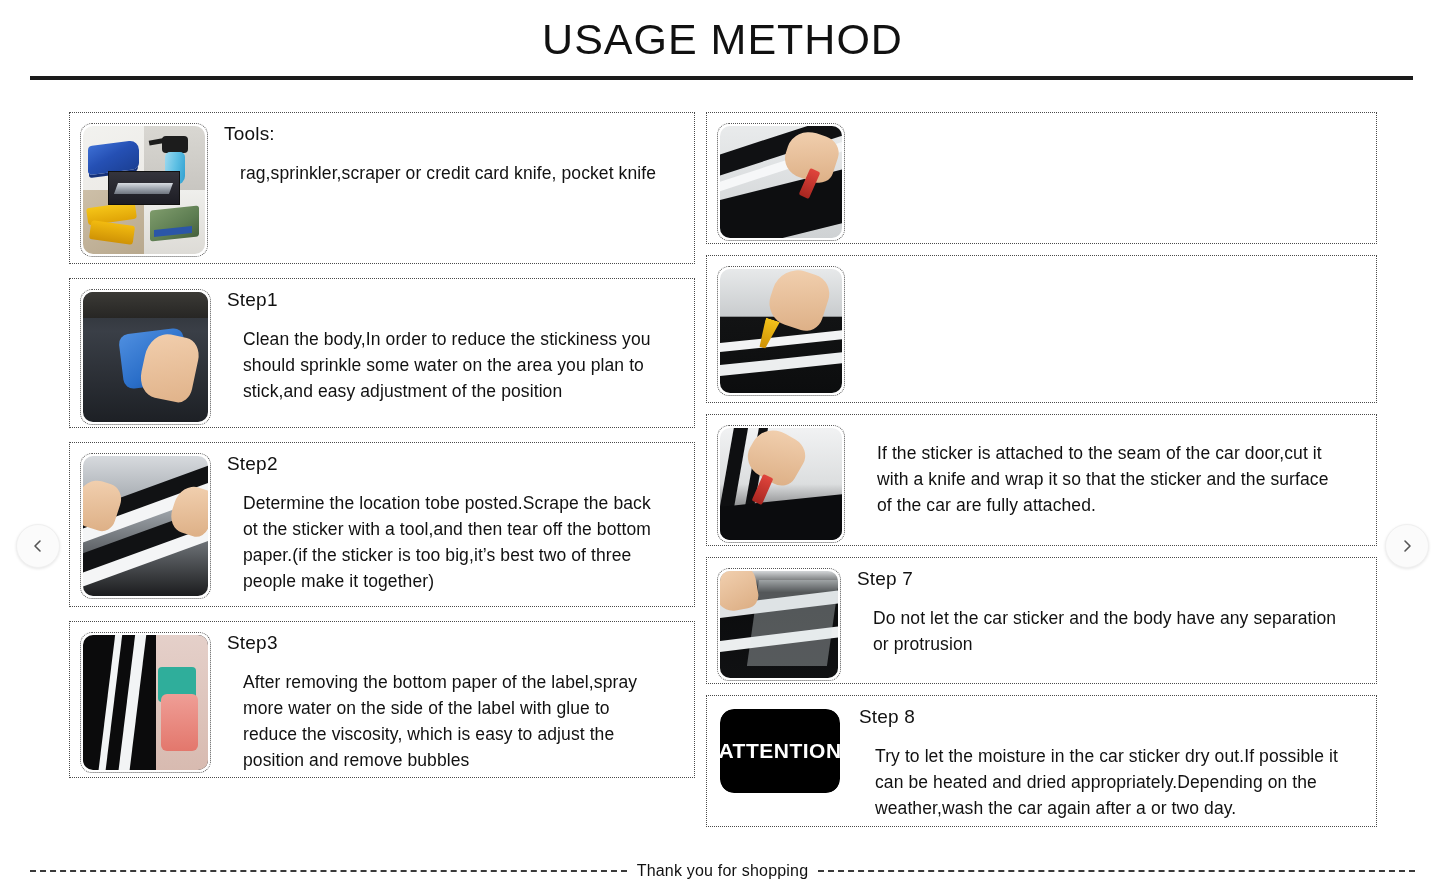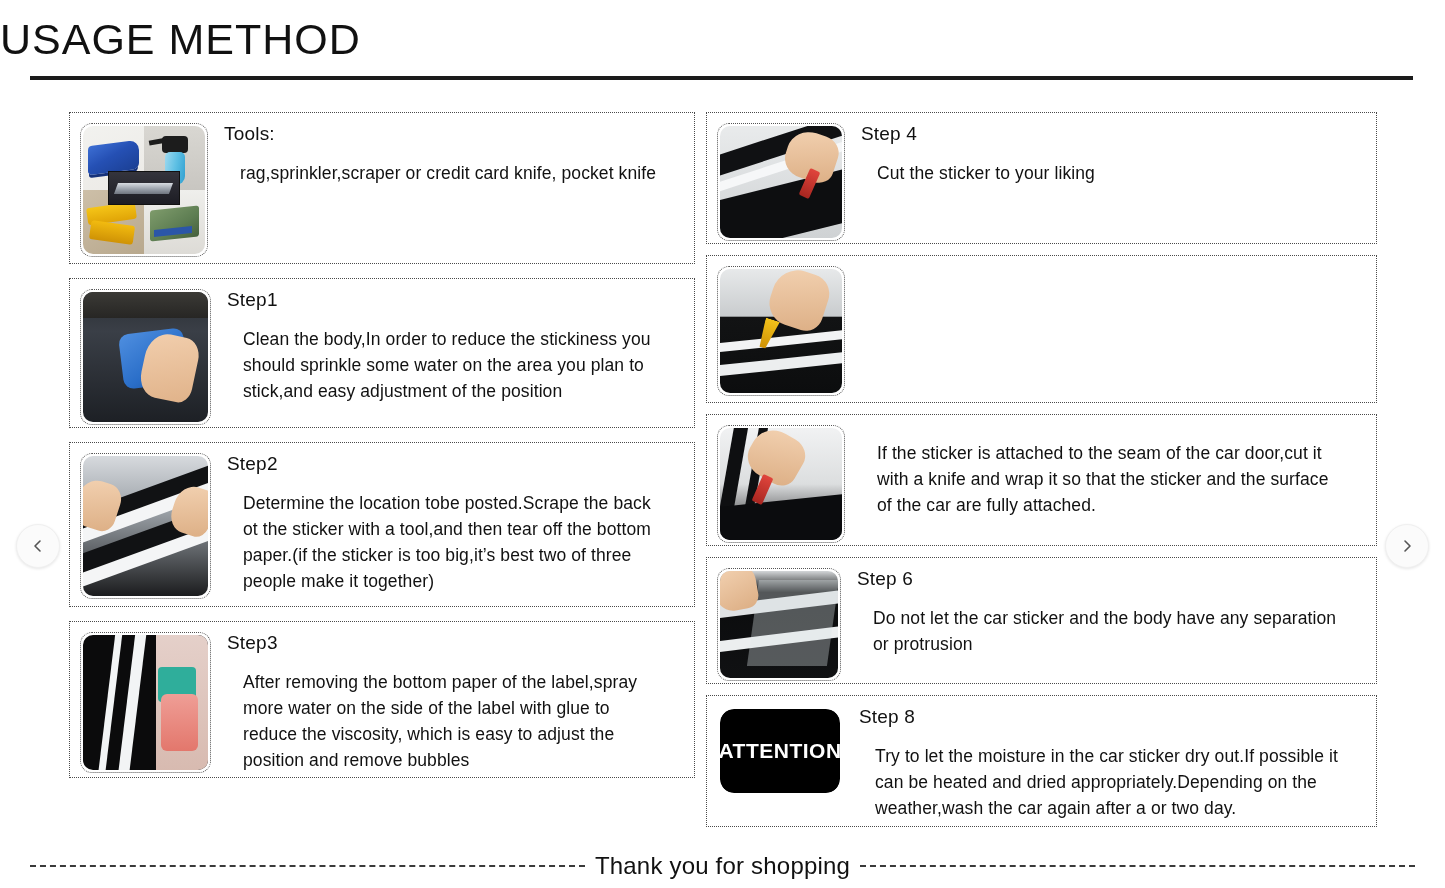--- a/index.html
+++ b/index.html
@@ -7,21 +7,21 @@
     width:1445px;height:888px;
     background:#ffffff;
     font-family:"Liberation Sans", sans-serif;
     color:#1a1a1a;
     overflow:hidden;
     position:relative;
   }
 
   
   .page-title{
-    text-align:left;
+    text-align:center;
     font-size:43px;
     font-weight:400;
     letter-spacing:1px;
     color:#111;
     margin:0;
     padding-top:16px;
     line-height:1.1;
     font-family:"Liberation Sans", sans-serif;
   }
   .title-rule{
@@ -210,21 +210,21 @@
   .footer{
     position:absolute;
     left:30px;right:30px;bottom:8px;
     display:flex;align-items:center;gap:10px;
   }
   .dash-line{
     flex:1 1 auto;height:0;
     border-top:2px dashed #3a3a3a;
   }
   .footer-text{
-    font-size:24px;color:#111;white-space:nowrap;
+    font-size:16px;color:#111;white-space:nowrap;
     letter-spacing:.2px;
   }
 
   
   .nav-arrow{
     position:absolute;top:524px;
     width:42px;height:42px;border-radius:50%;
     background:#fbfbfb;
     border:1px solid #f0f0f0;
     box-shadow:0 1px 3px rgba(0,0,0,.10);
@@ -335,24 +335,20 @@
         <div class="thumb-inner">
           <div class="photo ph-white">
             <div style="position:absolute;left:-20%;top:6%;width:150%;height:18%;background:#101113;transform:rotate(-18deg);"></div>
             <div style="position:absolute;left:-20%;top:30%;width:150%;height:8%;background:#f6f7f8;transform:rotate(-18deg);"></div>
             <div style="position:absolute;left:-20%;top:52%;width:150%;height:46%;background:#0d0e10;transform:rotate(-14deg);"></div>
             <div class="ph-hand2" style="right:4%;top:6%;width:42%;height:42%;"></div>
             <div class="ph-tool-red"></div>
           </div>
         </div>
       </div>
-      <div class="card-body">
-        <div class="step-title">Step 4</div>
-        <p class="step-text">Cut the sticker to your liking</p>
-      </div>
     </div>
 
     <div class="card" style="height:148px;margin-bottom:11px;">
       <div class="card-thumb" style="width:122px;height:124px;">
         <div class="thumb-inner">
           <div class="photo" style="background:linear-gradient(180deg,#e7e9ea 0%,#c9ccce 38%,#121314 39%,#0c0d0e 100%);">
             <div style="position:absolute;left:-10%;top:54%;width:130%;height:7%;background:#f2f3f4;transform:rotate(-6deg);"></div>
             <div style="position:absolute;left:-10%;top:72%;width:130%;height:9%;background:#eceeef;transform:rotate(-6deg);"></div>
             <div class="ph-hand2" style="right:12%;top:2%;width:46%;height:46%;"></div>
             <div class="ph-tool-yellow" style="left:34%;top:40%;width:12%;height:24%;"></div>
@@ -383,21 +379,21 @@
         <div class="thumb-inner">
           <div class="photo" style="background:linear-gradient(180deg,#d3d6d8 0%,#0b0c0d 20%,#101113 100%);">
             <div style="position:absolute;left:-10%;top:24%;width:130%;height:12%;background:#dfe2e4;transform:rotate(-7deg);"></div>
             <div style="position:absolute;left:-10%;top:58%;width:130%;height:10%;background:#eceeef;transform:rotate(-7deg);"></div>
             <div style="position:absolute;left:28%;top:8%;width:68%;height:80%;background:rgba(220,228,232,.35);transform:skewX(-8deg);"></div>
             <div class="ph-hand2" style="left:-4%;top:-4%;width:36%;height:40%;transform:rotate(-10deg);"></div>
           </div>
         </div>
       </div>
       <div class="card-body">
-        <div class="step-title">Step 6</div>
+        <div class="step-title">Step 7</div>
         <p class="step-text">Do not let the car sticker and the body have any separation or protrusion</p>
       </div>
     </div>
 
     <div class="card" style="height:132px;margin-bottom:0;">
       <div class="card-thumb" style="width:120px;height:84px;border:none;padding:3px;">
         <div class="thumb-inner" style="border-radius:14px;">
           <div class="attention-box">
             <span class="attention-text">ATTENTION</span>
           </div>

